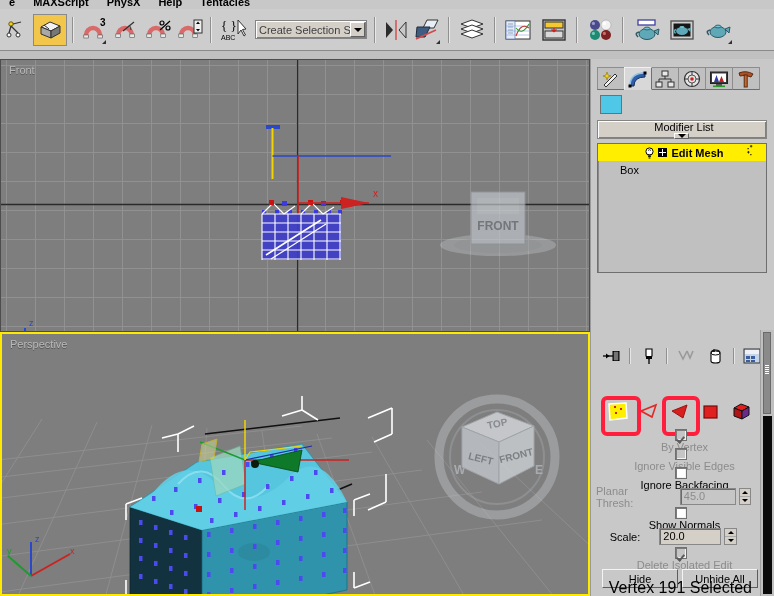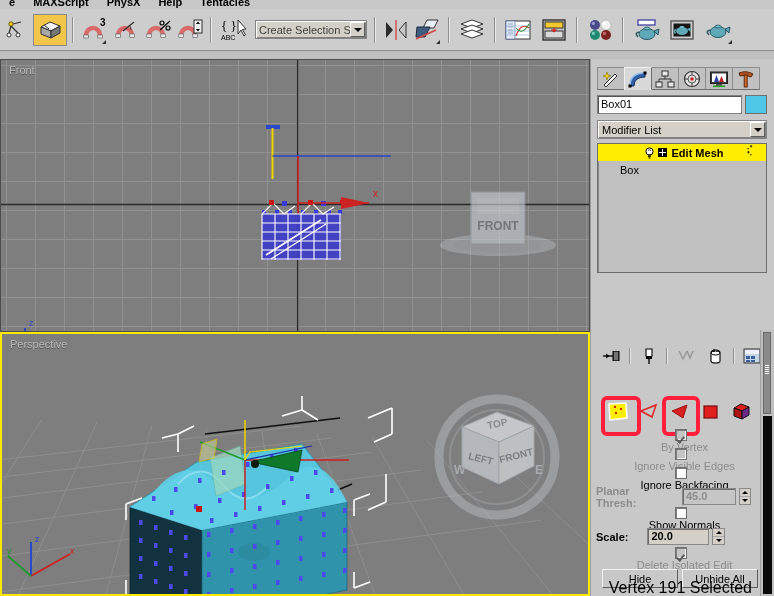--- a/index.html
+++ b/index.html
@@ -129,21 +129,21 @@
   }
   .colorswatch{
     width:22px;height:19px;margin-left:3px;
     background:#4fc8e8;border:1px solid #707070;
     box-sizing:border-box;
   }
   .modlist{
     position:absolute;left:6px;top:61px;width:170px;height:19px;
     background:#d4d0c8;border:1px solid #848484;
     box-shadow: inset 1px 1px 0 #fff, inset -1px -1px 0 #808080;
-    display:flex;align-items:center;box-sizing:border-box;
+    display:flex;align-items:center;box-sizing:border-box;flex-direction:column;
   }
   .modlist .mltext{flex:1;padding-left:4px;font-size:11px;color:#000;}
   .modlist .mlarrow{
     width:15px;height:15px;margin-right:1px;
     background:#d4d0c8;border:1px solid #fff;
     border-right-color:#606060;border-bottom-color:#606060;
     display:flex;align-items:center;justify-content:center;
     box-sizing:border-box;
   }
   .mlarrow i{
@@ -230,21 +230,21 @@
     content:"";position:absolute;left:2px;top:5px;
     width:3px;height:6px;border:solid #5c5c5c;
     border-width:0 2px 2px 0;transform:rotate(40deg);
   }
   .chkbox.white{background:#fff;}
   .lbl-dim{color:#8c8c8c;}
   .lbl{color:#000;}
   .fieldrow{
     display:flex;align-items:center;height:21px;padding-left:9px;font-size:11px;
   }
-  .fieldrow.rightish{padding-left:0;justify-content:flex-start;padding-right:13px;font-weight:bold;}
+  .fieldrow.rightish{padding-left:0;justify-content:center;padding-right:13px;}
   .spin-field{
     width:62px;height:17px;
     background:#d4d0c8;border:1px solid #888;
     box-shadow: inset 1px 1px 0 #6a6a6a;
     font-size:11px;padding:1px 0 0 3px;color:#000;
     box-sizing:border-box;margin-left:19px;
   }
   .spin-field.dim{color:#8c8c8c;background:#c6c6c6;}
   .spinner{
     width:13px;height:17px;margin-left:3px;
@@ -771,21 +771,20 @@
       </div>
       <div class="cp-tab">
         <svg width="20" height="18" viewBox="0 0 20 18">
           <path d="M3 3 Q10 0 17 4 L15 7 Q9 4 4 6 Z" fill="#b05020" stroke="#5a2a10" stroke-width="1"></path>
           <rect x="8.2" y="5" width="3" height="12" fill="#c96a2c" stroke="#5a2a10" stroke-width="1"></rect>
         </svg>
       </div>
     </div>
 
     <div class="namerow">
-      <div class="nameinput">Box01</div>
       <div class="colorswatch"></div>
     </div>
 
     <div class="modlist">
       <div class="mltext">Modifier List</div>
       <div class="mlarrow">
           <i></i>
         </div>
     </div>
 

